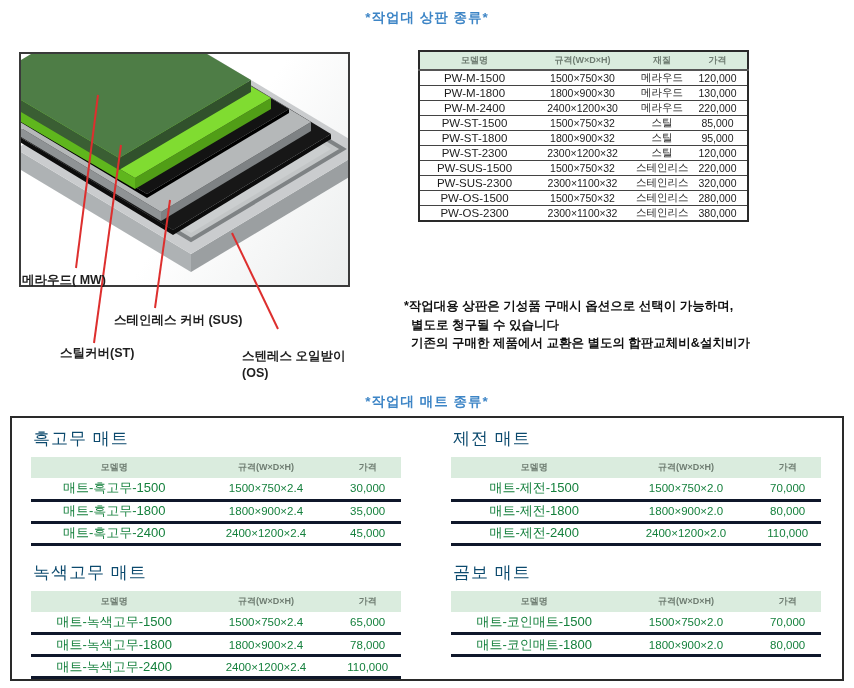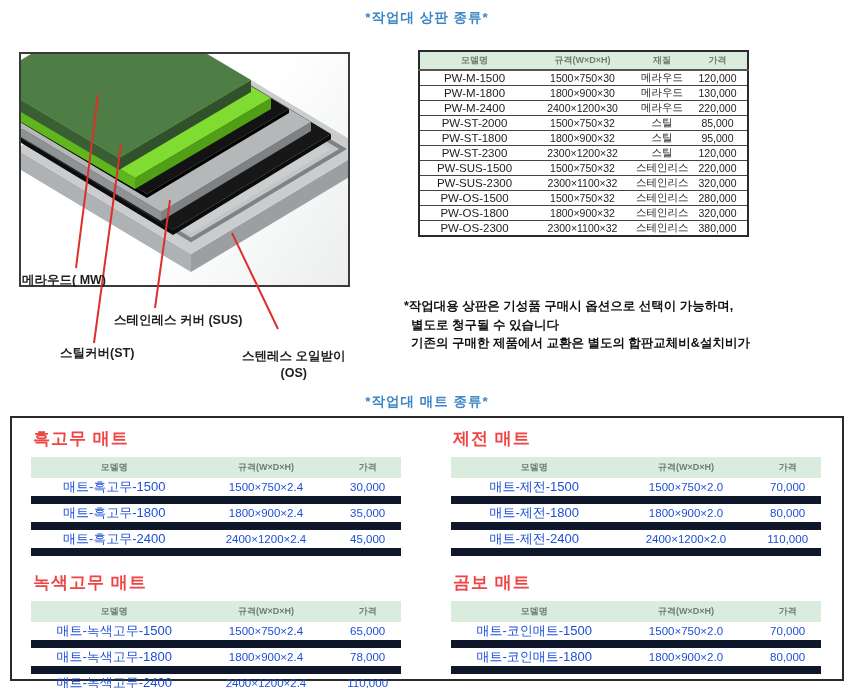--- a/index.html
+++ b/index.html
@@ -16,21 +16,21 @@
     text-align: center;
     color: #3d85c6;
     font-size: 13.5px;
     font-weight: bold;
     letter-spacing: 1px;
   }
   .title-top { top: 9px; }
   .title-bottom { top: 393px; }
 
   
-  .diagram { position: absolute; left: 14px; top: 45px; width: 396px; height: 340px; text-align: center; }
+  .diagram { position: absolute; left: 14px; top: 45px; width: 396px; height: 340px; }
   .img-box {
     position: absolute; left: 5px; top: 7px;
     width: 331px; height: 235px;
     border: 2px solid #3a3a3a;
     background: linear-gradient(125deg, #ffffff 55%, #eceeee 100%);
     overflow: hidden;
   }
   .img-box svg { display: block; }
   .lines-overlay {
     position: absolute; left: 0; top: 0; width: 396px; height: 340px;
@@ -97,44 +97,44 @@
     width: 834px; height: 265px;
     border: 2px solid #2a2a2a;
     background: #fff;
     display: grid;
     grid-template-columns: 1fr 1fr;
     column-gap: 50px;
     row-gap: 13px;
     padding: 7px 21px 8px 19px;
   }
   .mat-cell h3 {
-    color: #ef4444;
+    color: #0c4a6e;
     font-size: 17px;
-    font-weight: bold;
+    font-weight: normal;
     letter-spacing: 1px;
     margin: 2px 0 7px 2px;
   }
   .mat-table {
     width: 100%;
     border-collapse: collapse;
     table-layout: fixed;
   }
   .mat-table th {
     background: #daecde;
     height: 21px;
     font-size: 9px;
     font-weight: bold;
     color: #6f7d72;
   }
   .mat-table td {
     height: 22px;
     text-align: center;
-    border-bottom: 8px solid #0f172a;
+    border-bottom: 3px solid #0f172a;
     font-size: 11.5px;
-    color: #1d4ed8;
+    color: #15803d;
     white-space: nowrap; overflow: hidden;
   }
   .mat-table tr td:first-child { font-size: 13px; }
   .mcol-model { width: 45%; }
   .mcol-spec  { width: 37%; }
   .mcol-price { width: 18%; }
 </style>
 </head>
 <body>
 
@@ -220,21 +220,21 @@
       </tr>
 
       <tr>
         <td>PW-M-2400</td>
         <td>2400×1200×30</td>
         <td>메라우드</td>
         <td>220,000</td>
       </tr>
 
       <tr>
-        <td>PW-ST-2000</td>
+        <td>PW-ST-1500</td>
         <td>1500×750×32</td>
         <td>스틸</td>
         <td>85,000</td>
       </tr>
 
       <tr>
         <td>PW-ST-1800</td>
         <td>1800×900×32</td>
         <td>스틸</td>
         <td>95,000</td>
@@ -262,26 +262,20 @@
         <td>320,000</td>
       </tr>
 
       <tr>
         <td>PW-OS-1500</td>
         <td>1500×750×32</td>
         <td>스테인리스</td>
         <td>280,000</td>
       </tr>
 
-      <tr>
-        <td>PW-OS-1800</td>
-        <td>1800×900×32</td>
-        <td>스테인리스</td>
-        <td>320,000</td>
-      </tr>
 
       <tr>
         <td>PW-OS-2300</td>
         <td>2300×1100×32</td>
         <td>스테인리스</td>
         <td>380,000</td>
       </tr>
     </tbody>
 </table>
 

